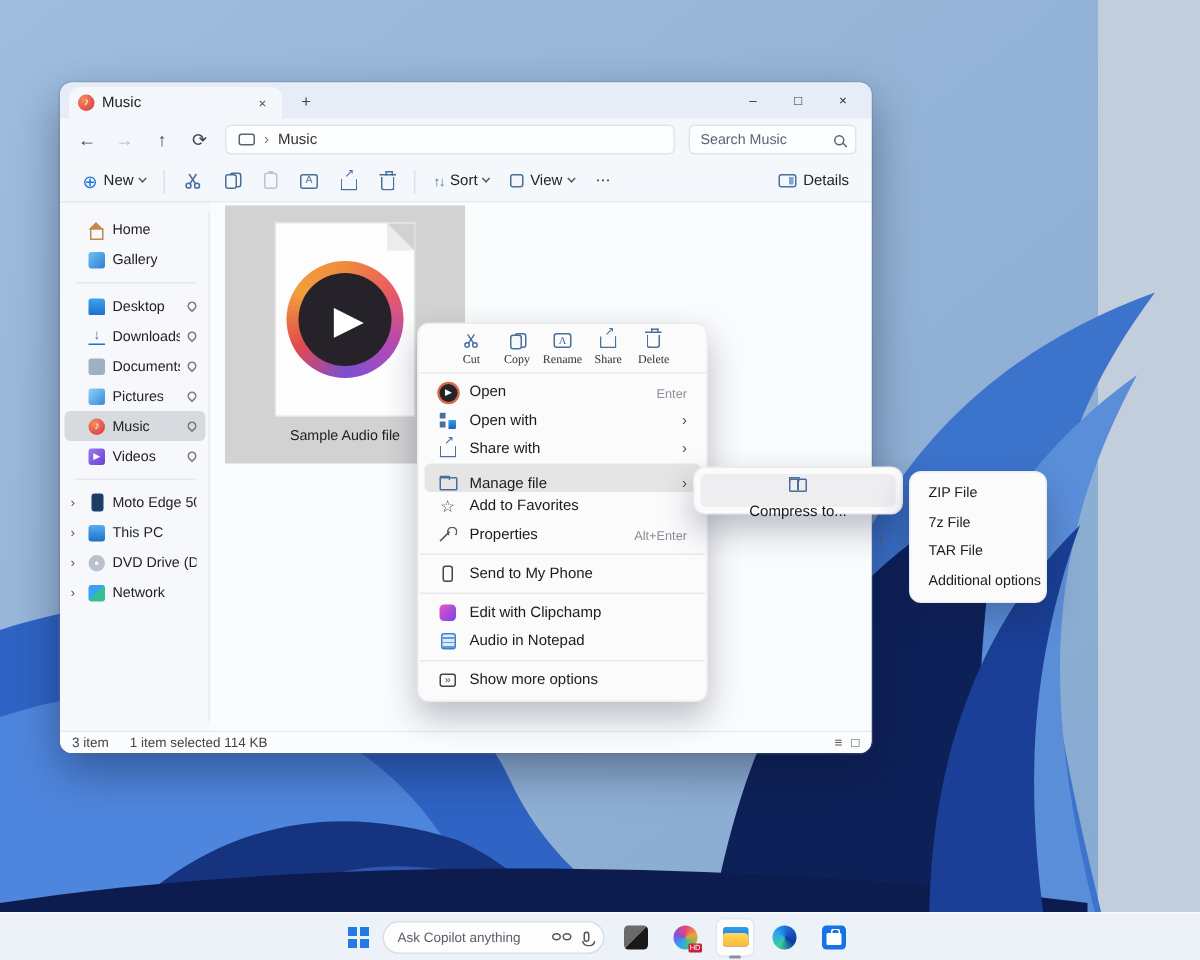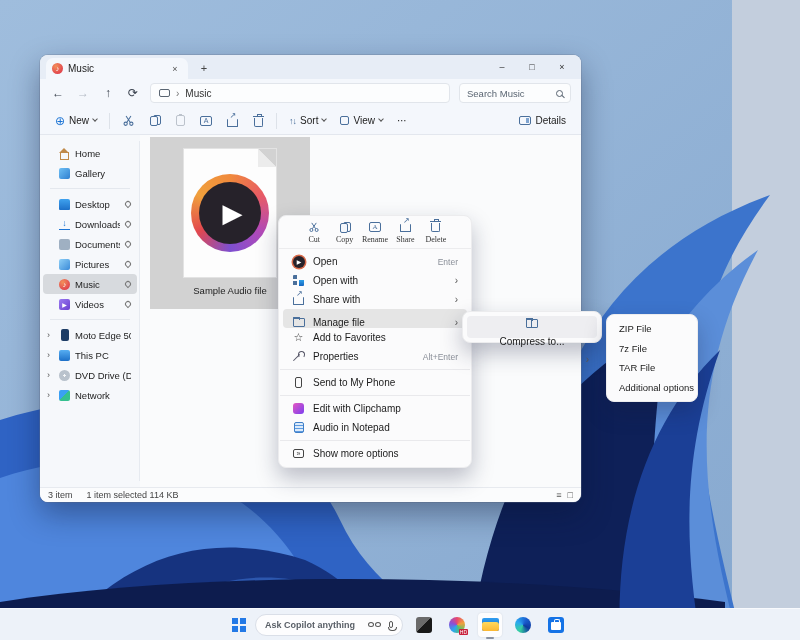--- a/index.html
+++ b/index.html
@@ -141,21 +141,21 @@
   .zrow{height:19.5px;display:flex;align-items:center;padding:0 9px;margin:0 3px;border-radius:4px;font-size:9.5px;color:#1b1b1b;white-space:nowrap;}
 
   
   .taskbar{position:absolute;left:0;right:0;bottom:0;height:32px;background:#edf2f9;border-top:1px solid rgba(255,255,255,.6);
     display:flex;align-items:center;justify-content:center;gap:9px;z-index:6;}
   .winlogo{position:relative;width:14px;height:14px;background:#2379e6;}
   .winlogo::after{content:'';position:absolute;inset:0;
     background:linear-gradient(90deg,transparent 45%,#edf2f9 45% 55%,transparent 55%),
                linear-gradient(0deg,transparent 45%,#edf2f9 45% 55%,transparent 55%);}
   .copilot-pill{width:148px;height:22px;background:#fdfdfe;border:1px solid #dadfe8;border-radius:11px;
-    display:flex;align-items:center;gap:6px;padding:0 9px;font-size:9px;color:#5a6068;font-weight:bold;}
+    display:flex;align-items:center;gap:6px;padding:0 9px;font-size:9px;color:#5a6068;}
   .glasses{margin-left:auto;display:flex;align-items:center;flex:none;}
   .glasses i{width:6px;height:5px;border:1.1px solid #555;border-radius:50%;display:block;}
   .glasses i+i{margin-left:1px;}
   .mic{width:4px;height:7px;border:1.1px solid #555;border-radius:2px;position:relative;flex:none;margin-left:2px;}
   .mic::after{content:'';position:absolute;left:-2.5px;width:7px;bottom:-3.5px;height:3px;border:1px solid #555;border-top:none;border-radius:0 0 4px 4px;}
   .tkicon{width:24px;height:24px;display:flex;align-items:center;justify-content:center;border-radius:4px;position:relative;}
   .tkicon.active{background:rgba(255,255,255,.85);box-shadow:0 0 2px rgba(0,0,0,.12);}
   .tkicon.active::after{content:'';position:absolute;bottom:-2px;left:8px;right:8px;height:2px;border-radius:2px;background:#5f6possibly;}
   .tkicon.active::after{background:#8a93a3;}
   .darkapp{width:16px;height:16px;border-radius:3px;background:linear-gradient(135deg,#6a6a6a 0 50%,#191919 50%);}

